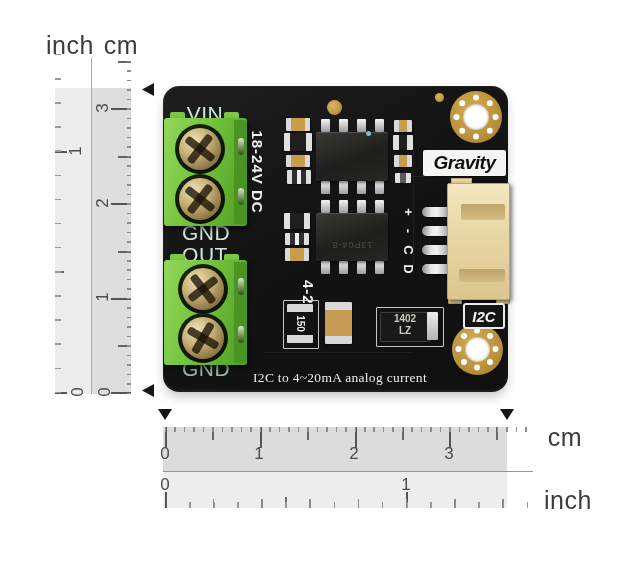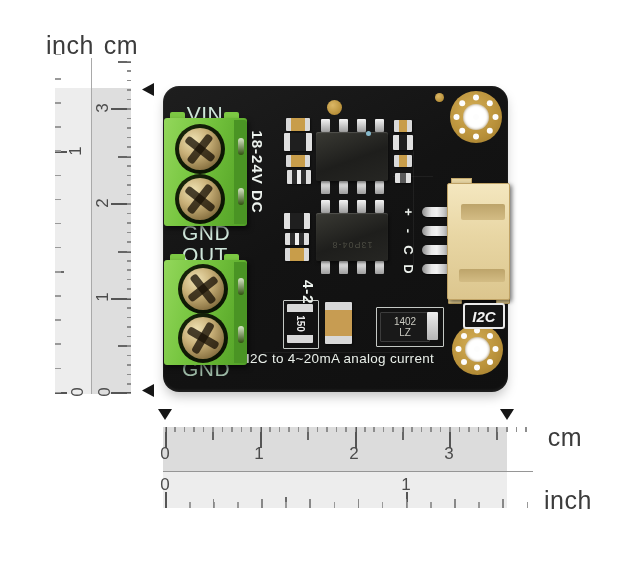--- a/index.html
+++ b/index.html
@@ -69,22 +69,22 @@
   .jpin{position:absolute;width:27px;height:10px;border-radius:5px 0 0 5px;
         background:linear-gradient(90deg,#8f8f8f,#e8e8e8 35%,#f2f2f2 55%,#a8a8a8);box-shadow:0 1px 1px rgba(0,0,0,0.6);}
   .pinlab{position:absolute;width:16px;height:16px;display:flex;align-items:center;justify-content:center;
           color:#eef3ee;font-size:13px;font-weight:bold;transform:rotate(90deg);}
   .outline{position:absolute;border:1.5px solid rgba(228,233,228,0.85);border-radius:1px;}
   .cap2{position:absolute;border-radius:1px;box-shadow:1px 1px 2px rgba(0,0,0,0.5);
         background:linear-gradient(180deg,#d8d8d8 0 8px,#c79c52 8px calc(100% - 8px),#d8d8d8 calc(100% - 8px));}
   .res{position:absolute;border-radius:1px;display:flex;align-items:center;justify-content:center;
        background:linear-gradient(180deg,#d8d8d8 0 8px,#121212 8px calc(100% - 8px),#d8d8d8 calc(100% - 8px));}
   .diode{position:absolute;background:#191919;border:1px solid #3c3c3c;border-radius:1px;
-         display:flex;flex-direction:column;align-items:center;justify-content:center;
-         color:#cbcbc2;font-size:10px;line-height:1.15;font-weight:normal;}
+         display:flex;flex-direction:column;align-items:center;justify-content:flex-start;
+         color:#cbcbc2;font-size:10px;line-height:1.15;font-weight:bold;}
   .dband{position:absolute;background:linear-gradient(180deg,#ececec,#b5b5b5);border-radius:1px;}
   .trace{position:absolute;background:rgba(255,255,255,0.06);}
   .caption{position:absolute;display:flex;align-items:center;justify-content:center;
            color:#e9efe9;font-size:13.5px;letter-spacing:0.3px;}
   .cmark{position:absolute;display:flex;align-items:center;justify-content:center;
          color:#4b4b42;font-size:9px;transform:rotate(180deg);letter-spacing:1px;}
 </style>
 </head>
 <body>
 
@@ -257,20 +257,21 @@
     <div class="sm sm-str" style="left:124px;top:84px;width:24px;height:14px;"></div>
     <div class="sm sm-blk" style="left:121px;top:127px;width:26px;height:16px;"></div>
     <div class="sm sm-str" style="left:122px;top:147px;width:24px;height:12px;"></div>
     <div class="sm sm-tan" style="left:122px;top:162px;width:24px;height:13px;"></div>
 
     <div class="sm sm-tan" style="left:231px;top:34px;width:18px;height:12px;"></div>
     <div class="sm sm-blk" style="left:230px;top:49px;width:20px;height:15px;"></div>
     <div class="sm sm-tan" style="left:231px;top:69px;width:18px;height:12px;"></div>
     <div class="sm sm-sil" style="left:232px;top:87px;width:16px;height:10px;"></div>
 
+    <div class="glabel" style="left:260px;top:64px;width:83px;height:26px;">Gravity</div>
 
     <div class="conn-foot" style="left:285px;top:204px;"></div>
     <div class="conn-foot" style="left:333px;top:204px;"></div>
     <div class="abs" style="left:288px;top:92px;width:19px;height:8px;background:#e6d4a2;border:1px solid #c3a86b;"></div>
     <div class="jpin" style="left:259px;top:121px;"></div>
     <div class="jpin" style="left:259px;top:140px;"></div>
     <div class="jpin" style="left:259px;top:159px;"></div>
     <div class="jpin" style="left:259px;top:178px;"></div>
     <div class="conn" style="left:284px;top:97px;width:61px;height:115px;">
       <div class="conn-slot" style="left:13px;top:20px;width:44px;height:16px;"></div>
@@ -290,16 +291,16 @@
 
     <div class="cap2" style="left:162px;top:216px;width:27px;height:42px;"></div>
 
     <div class="outline" style="left:213px;top:221px;width:66px;height:38px;"></div>
     <div class="diode" style="left:217px;top:226px;width:48px;height:28px;">
       <span>1402</span>
       <span>LZ</span>
     </div>
     <div class="dband" style="left:264px;top:226px;width:11px;height:28px;"></div>
 
-    <div class="caption" style="left:42px;top:264px;width:270px;height:16px;">I2C to 4~20mA analog current</div>
+    <div class="caption" style="left:42px;top:284px;width:270px;height:16px;font-family:Liberation Serif, serif;">I2C to 4~20mA analog current</div>
   </div>
 
 </div>
 
 </body></html>

